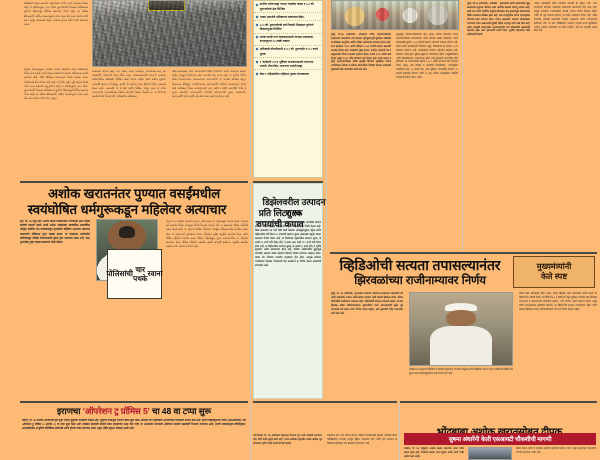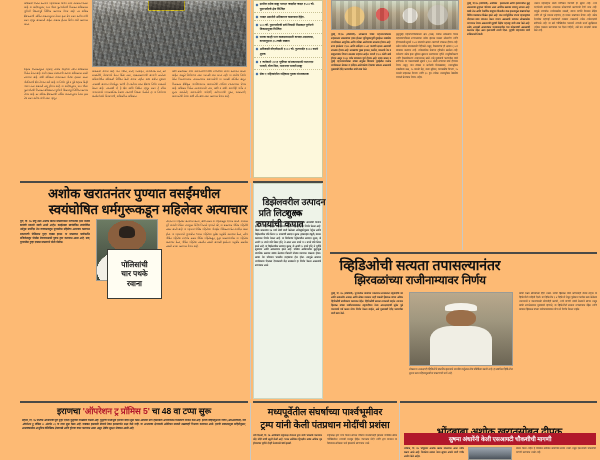--- a/index.html
+++ b/index.html
@@ -154,21 +154,21 @@
 
   
   .overlay-label {
     position: absolute;
     background: #fffdf2;
     border: 1px solid #3a3a34;
     text-align: center;
     font-family: "Liberation Sans", "DejaVu Sans", sans-serif;
     font-weight: bold;
     color: #111;
-    display: flex; flex-direction: column;
+    display: flex; flex-direction: row;
     align-items: center; justify-content: center;
     line-height: 1.28;
   }
   .kicker-box {
     position: absolute;
     background: #f0b36a;
     border: 1.2px solid #6d4518;
     text-align: center;
     font-family: "Liberation Sans", "DejaVu Sans", sans-serif;
     font-weight: bold;
@@ -272,21 +272,21 @@
   <div class="body-col tiny" style="position:absolute;left:534px;top:2px;width:63px;height:246px;">
     <span>असाच महाराष्ट्रात कोटी मार्गिकेत पडणारी हा सुरमा आहे. अशा प्रदर्शनाची संदर्भात आवश्यक कोकणांची करण्याची देणी जात आहे. यामुळे जगातील अर्थव्यवस्थेत वाढली, त्यांचा मार्गाने तिच्यात सेंद्रिय आणि ती पुढे माध्यम राहणार, हा प्रयत्न वाढण्यात येणार आहे. तसेच देशातील महागाई वाढण्याची शक्यता असल्याचे अनेक अर्थतज्ज्ञांनी सांगितले आहे. या सर्व परिस्थितीत भारताने आपली ऊर्जा सुरक्षितता अधिक भक्कम करण्यावर भर दिला पाहिजे, असे मत तज्ज्ञांनी व्यक्त केले आहे.</span>
   </div>
 
   <div class="hrule thick" style="left:20px;top:181px;width:228px;"></div>
   <div class="hrule thick" style="left:253px;top:181px;width:70px;"></div>
 
   <div class="hl hl-lg" style="position:absolute;left:20px;top:186px;width:228px;">
     <span>अशोक खरातनंतर पुण्यात वसईंमधील</span>
   </div>
-  <div class="hl hl-lg" style="position:absolute;left:32px;top:202px;width:232px;">
+  <div class="hl hl-lg" style="position:absolute;left:11px;top:202px;width:232px;">
     <span>स्वयंघोषित धर्मगुरूकडून महिलेवर अत्याचार</span>
   </div>
 
   <div class="body-col" style="position:absolute;left:20px;top:220px;width:70px;height:175px;">
     <span class="dateline">पुणे, दि. १७ मोहू तसा अशोक खरात प्रकरणानंतर राज्यातील इतर मोठ्या बाबांची प्रकरणे उघडी आली आहेत. वसईतल्या स्वयंघोषित स्वयंघोषित धर्मगुरू मर्यादित तेथ वाचवताबहुल पुण्यातील महिलेचा अत्याचार करण्यात प्रकरणाची पोलिसात गुन्हा दाखल झाला. या प्रकरणात कार्यकर्तीत मन्त्रिकेकडून पोलीस रोजगारासाठी युवक द्वारा करण्यात आला आहे. मात्र, पुण्यातील गुन्हा दाखल प्रकरणाने मोठी पोलीस.</span>
   </div>
 
   <div class="photo portrait-baba" style="left:96px;top:219px;width:62px;height:62px;"></div>
 
   <div class="overlay-label" style="left:107px;top:249px;width:55px;height:50px;font-size:7.4px;">
@@ -316,20 +316,24 @@
 
   <div class="hrule thick" style="left:330px;top:252px;width:267px;"></div>
 
   <div class="hl hl-md" style="position:absolute;left:331px;top:257px;width:178px;font-size:14px;">
     <span>व्हिडिओची सत्यता तपासल्यानंतर</span>
   </div>
   <div class="hl hl-md" style="position:absolute;left:331px;top:273px;width:178px;font-size:11.6px;text-align:center;">
     <span>झिरवळांच्या राजीनाम्यावर निर्णय</span>
   </div>
 
+  <div class="kicker-box" style="left:513px;top:256px;width:82px;height:32px;font-size:8.0px;">
+    <span>मुख्यमंत्र्यांनी</span>
+    <span>केले स्पष्ट</span>
+  </div>
 
   <div class="body-col tiny" style="position:absolute;left:331px;top:292px;width:72px;height:106px;">
     <span class="dateline">मुंबई, दि. १७ (प्रतिनिधी): पुण्यातील बाबाच्या प्रकरणात सापडलेले राष्ट्रवादीचे नेते आणि तत्कालीन अध्यक्ष आणि सोबत प्रशासन नरही वाढली झिरवळ यांच्या अधिक व्हिडिओंची स्पष्टीकरण करण्यात येईल. व्हिडिओंची सत्यता तपासली जाईल. त्यानंतर झिरवळ यांच्या राजीनाम्याबाबत राष्ट्रवादीच्या नेत्या अध्यक्षपदाची सुत्रेत पुढे गाठण्याचे वर्ष करून योग्य निर्णय घेतला जाईल, असे मुख्यमंत्री देवेंद्र फडणवीस यांनी स्पष्ट केले.</span>
   </div>
 
   <div class="photo portrait-pol" style="left:409px;top:292px;width:104px;height:74px;">
     <div class="bg-wood"></div>
     <div class="cap"></div>
     <div class="face"></div>
     <div class="shirt"></div>
@@ -348,26 +352,20 @@
 
   <div class="hl hl-xs" style="position:absolute;left:22px;top:406px;width:224px;font-size:8.6px;">
     <span>इराणचा </span><span class="hl-accent">'ऑपरेशन ट्र प्रॉमिस 5'</span><span> चा 48 वा टप्पा सुरू</span>
   </div>
   <div class="body-col" style="position:absolute;left:22px;top:419px;width:224px;height:40px;">
     <span class="dateline">तेहरान, दि. १७ पश्चिम आशियाची पूर्ण पुन्हा एकदा युद्धाच्या जाळ्यांनी घेतली आहे. युद्धाची पार्श्वभूमी इराणने मैदान सुरू करत आपल्या मार्ग हल्लाबाज अपरिमितित वाढल्याचे रणकर केले आहे. इराणी रिव्होल्यूशनरी गार्डने (आरआरजीसी) याने 'ऑपरेशन ट्रू प्रॉमिस ४' अंतर्गत ८३ वा टप्पा सुरू केला आहे. याबाबत इस्रायली सैन्याने ठेवत इतरमार्गात लक्ष्य केले नाही. या आधारावर क्षेपणास्त्रे अमेरिकन लष्करी तळावरही निशाणा करण्यात आले. इराणी लष्करप्रमुख माहितीनुसार, आठवड्यातील आधुनिक बॅलिस्टिक क्षेपणास्त्रे आणि ड्रोनचा वापर करण्यात आला असून क्षेत्रीय सुरक्षा धोक्यात आली आहे.</span>
   </div>
 
   <div class="vrule" style="left:250px;top:403px;height:57px;"></div>
 
-  <div class="hl hl-sm" style="position:absolute;left:253px;top:406px;width:144px;font-size:9.4px;">
-    <span>मध्यपूर्वेतील संघर्षाच्या पार्श्वभूमीवर</span>
-  </div>
-  <div class="hl hl-sm" style="position:absolute;left:252px;top:419px;width:146px;font-size:9.4px;">
-    <span>ट्रम्प यांनी केली पंतप्रधान मोदींची प्रशंसा</span>
-  </div>
   <div class="body-col tiny" style="position:absolute;left:253px;top:434px;width:69px;height:25px;">
     <span class="dateline">नवी दिल्ली, दि. १७ अमेरिकेचे राष्ट्राध्यक्ष डोनाल्ड ट्रम्प यांनी भारताचे पंतप्रधान नरेंद्र मोदी यांची स्तुती केली आहे. भारत-अमेरिका द्विपक्षीय संबंध अधिक दृढ होण्याच्या दृष्टीने दोन्ही नेत्यांमध्ये चर्चा झाली.</span>
   </div>
   <div class="body-col tiny" style="position:absolute;left:327px;top:434px;width:70px;height:25px;">
     <span>राष्ट्राध्यक्ष ट्रम्प यांचे विधान सोशल मीडिया माध्यमांवरही झालेले उपस्थित संबंध परिस्थितीवर आणखी मजबूत होईल. पंतप्रधान मोदी आणि ट्रम्प यांच्यात या विषयावर सविस्तर चर्चा झाल्याचे सांगण्यात आले.</span>
   </div>
 
   <div class="vrule" style="left:399px;top:403px;height:57px;"></div>
 
   <div class="hl hl-sm" style="position:absolute;left:402px;top:426px;width:195px;font-size:10px;">

